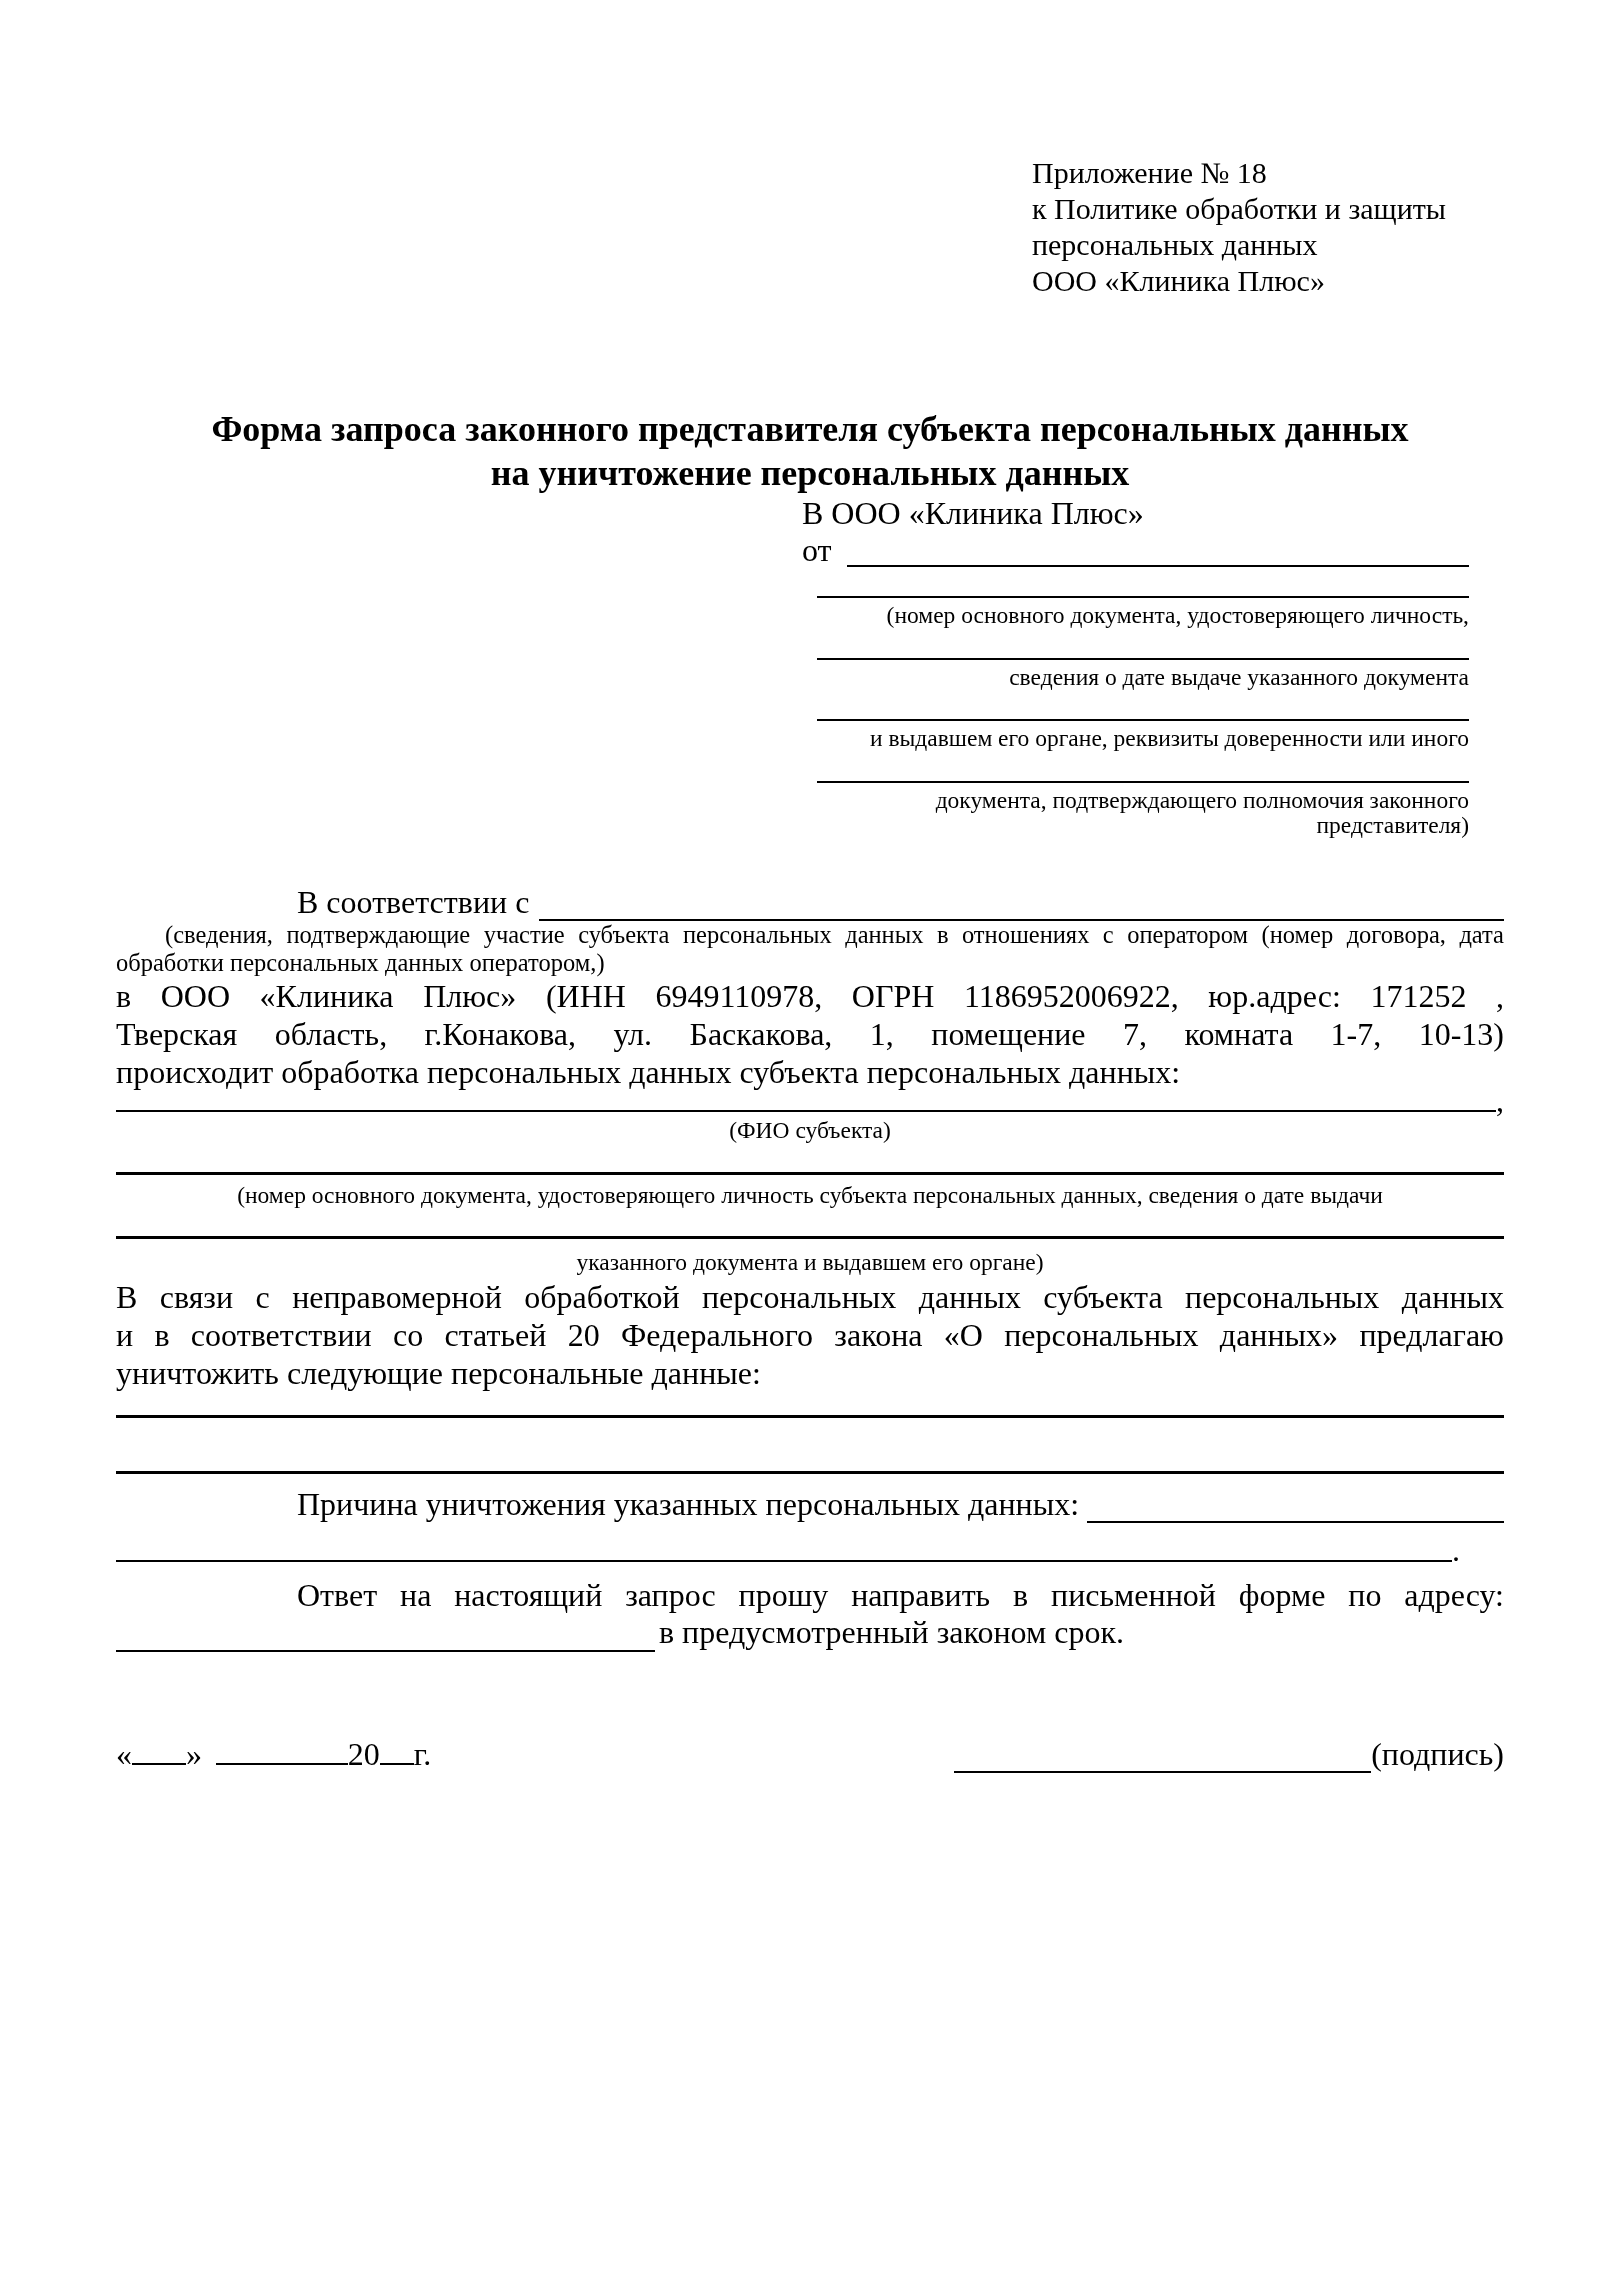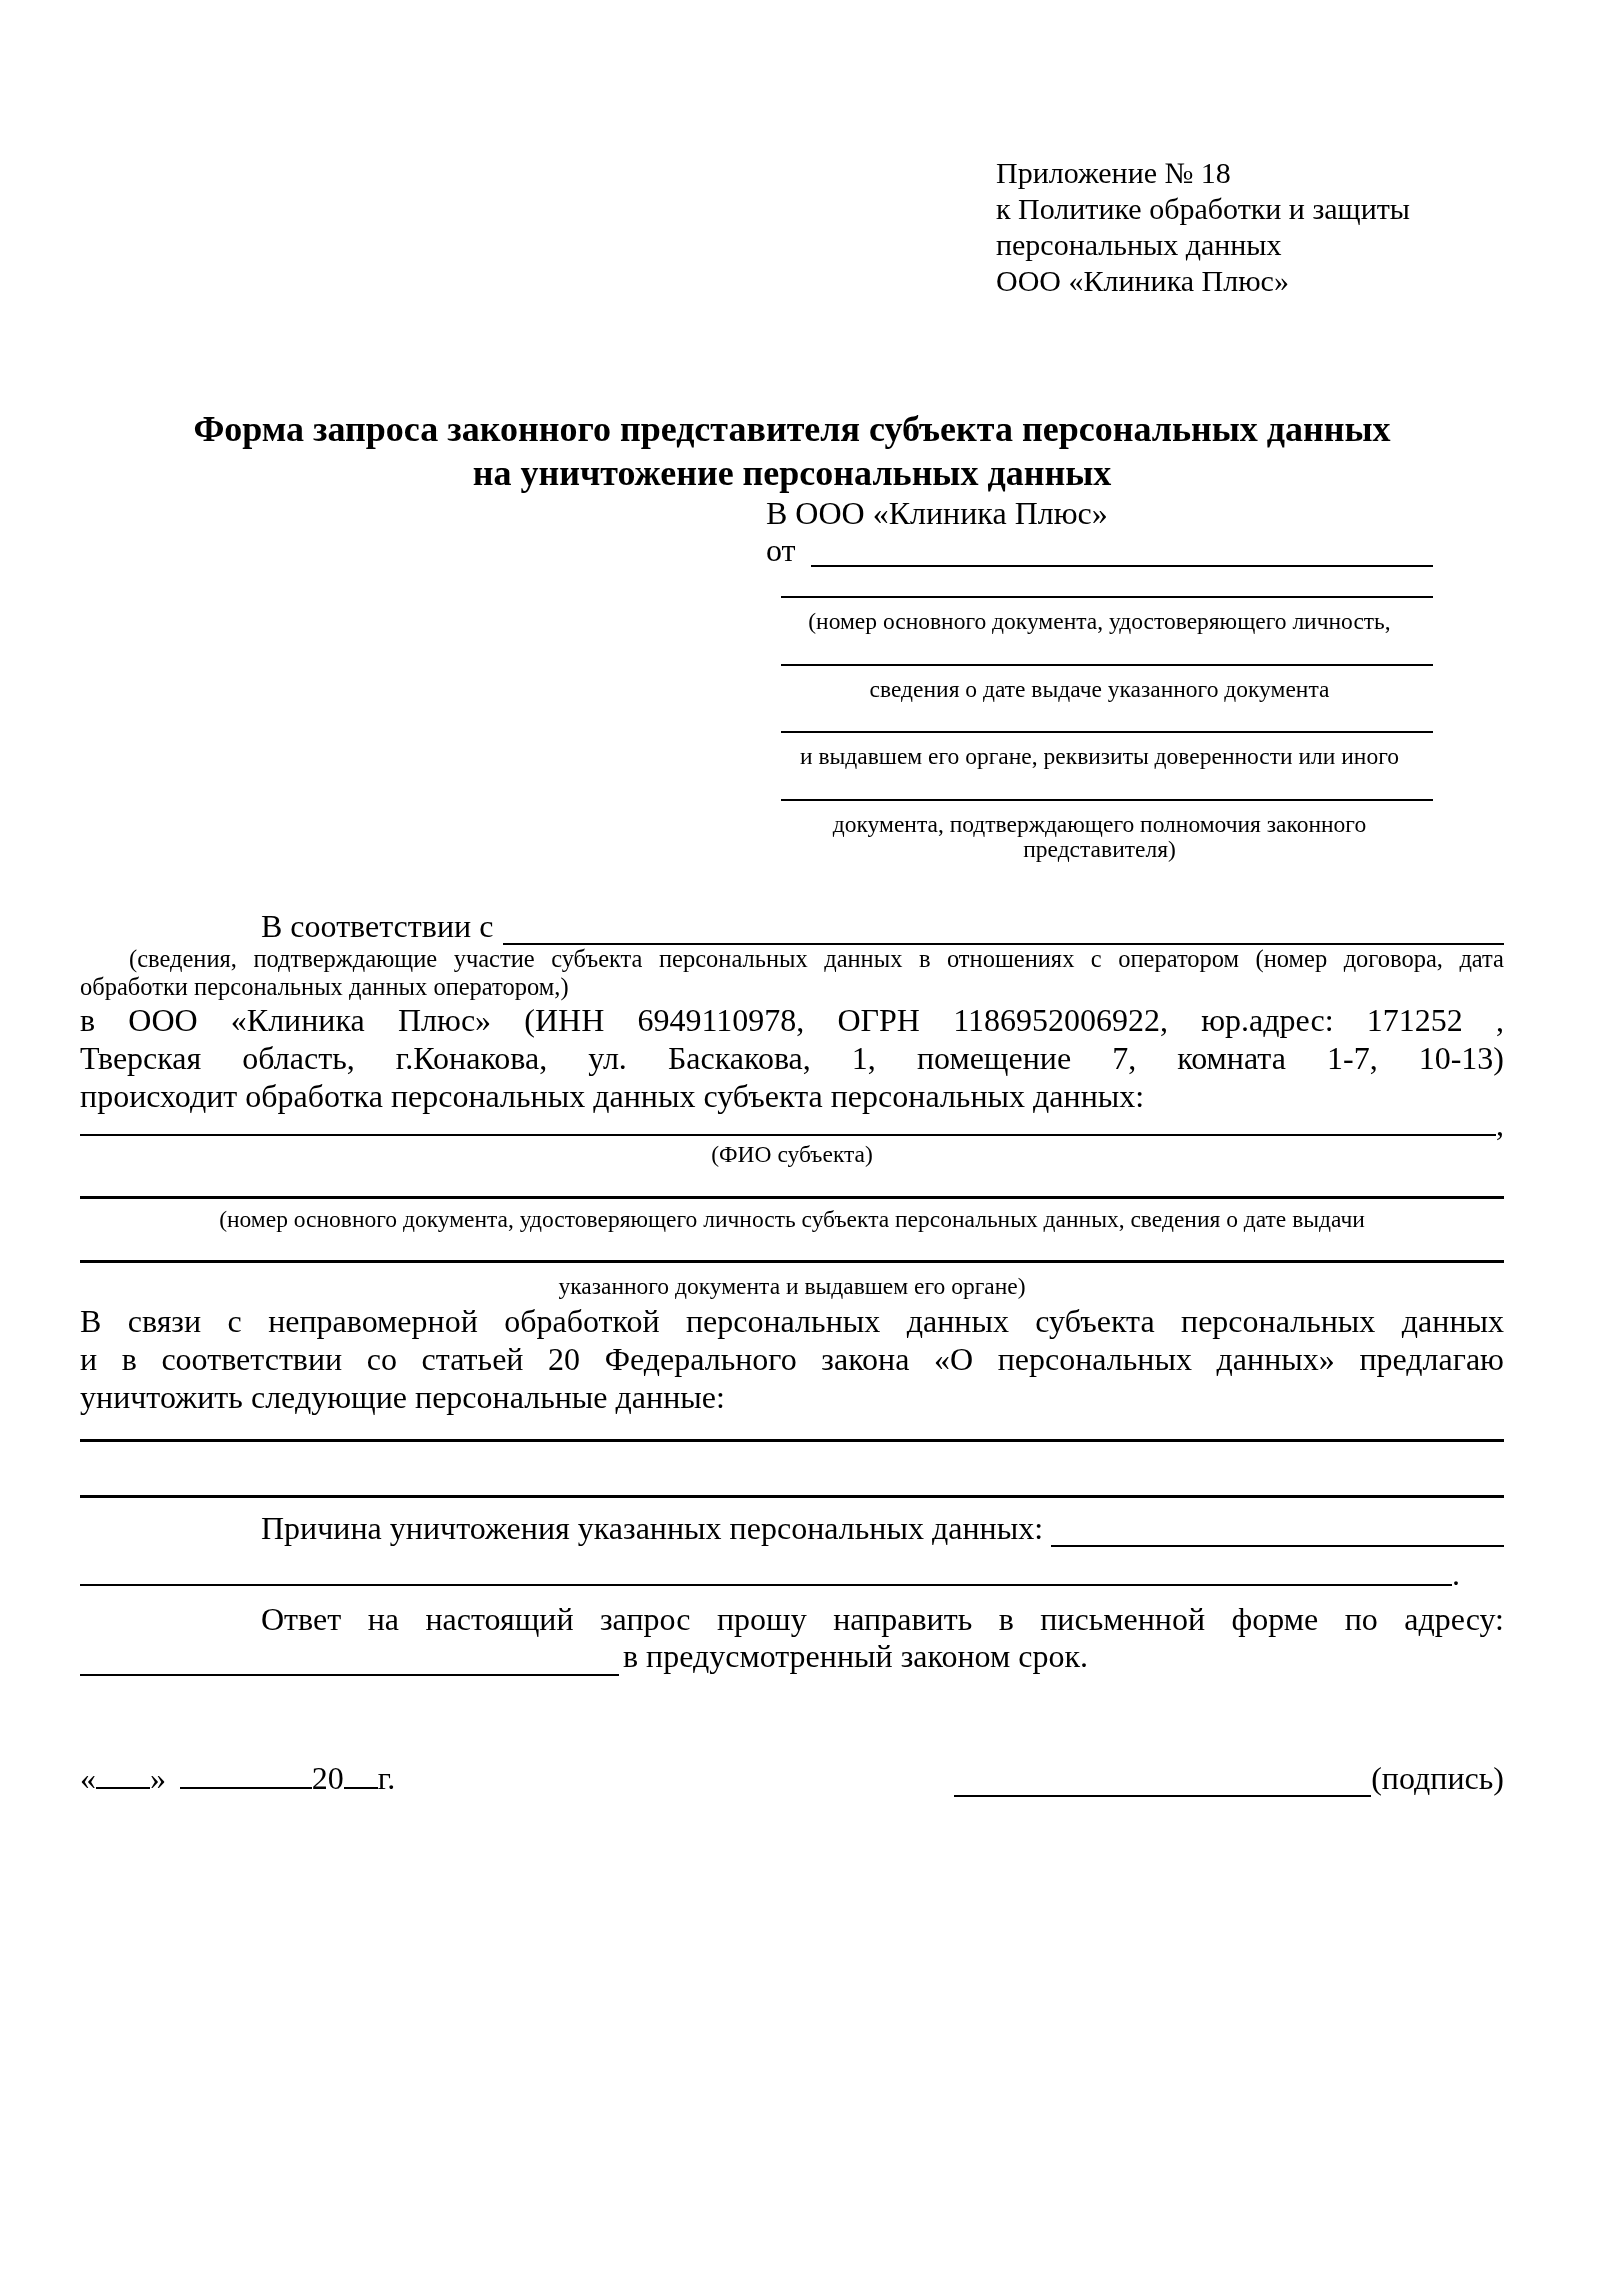--- a/index.html
+++ b/index.html
@@ -9,21 +9,21 @@
   }
   .page {
     position: relative;
     width: 1621px;
     height: 2293px;
     margin: 0 auto;
     background: #ffffff;
     color: #000000;
     font-family: "Liberation Serif", "DejaVu Serif", serif;
     box-sizing: border-box;
-    padding: 155px 117px 0 80px;
+    padding: 155px 117px 0 116px;
     overflow: hidden;
   }
   
   .appendix {
     margin-left: 916px;
     font-size: 30px;
     line-height: 36px;
     white-space: nowrap;
   }
   
@@ -59,21 +59,21 @@
     line-height: 25.5px;
     text-align: center;
   }
   .fio-cap { margin-top: 0; }
   .fld .fline {
     margin-top: 29px;
     margin-left: 14.7px;
     height: 0;
     border-bottom: 2.9px solid #000;
   }
-  .fld .cap { margin-top: 11px; }
+  .fld .cap { margin-top: 5px; text-align: right; }
   
   .accordance-row {
     display: flex;
     align-items: stretch;
     margin-top: 45px;
     height: 37px;
     font-size: 32px;
   }
   .accordance-row .lbl { white-space: nowrap; margin-left: 181px; padding-right: 9.8px; }
   .note {

